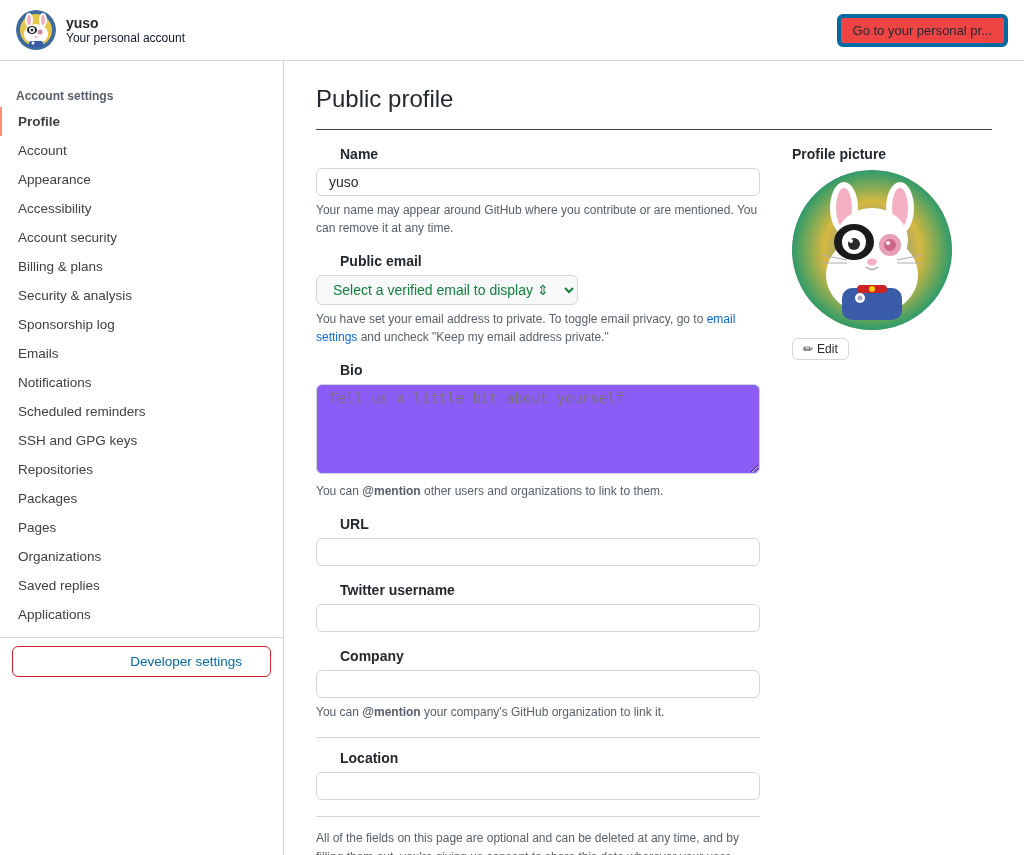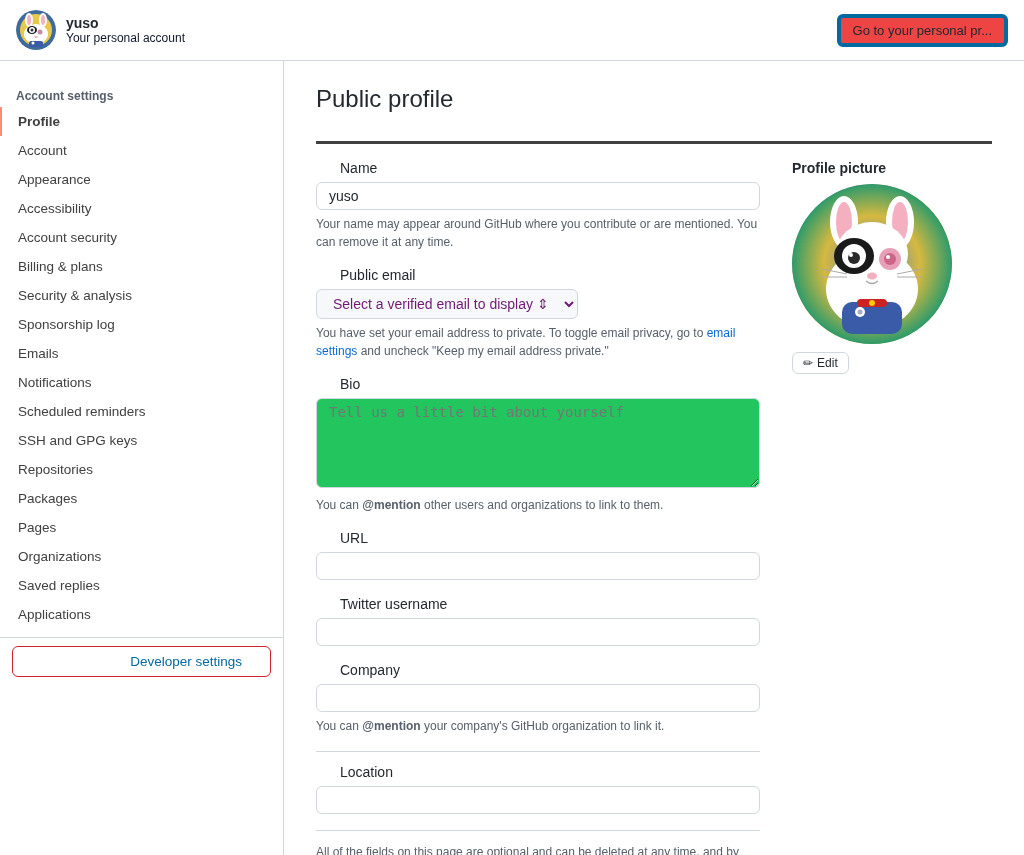--- a/index.html
+++ b/index.html
@@ -92,36 +92,36 @@
     
     .main {
       flex: 1;
       padding: 24px 32px;
       max-width: 780px;
     }
     .page-title {
       font-size: 24px;
       font-weight: 400;
       margin-bottom: 16px;
-      padding-bottom: 28px;
-      border-bottom: 3px solid #404040;
+      padding-bottom: 16px;
+      border-bottom: 1px solid #404040;
     }
 
     .content-grid {
       display: flex;
       gap: 32px;
     }
     .form-area { flex: 1; }
     .profile-picture-area { width: 200px; }
 
     
     .field-group { margin-bottom: 16px; }
     .field-label {
       font-size: 14px;
-      font-weight: 400;
+      font-weight: 700;
       display: block;
       margin-bottom: 6px;
       padding-left: 24px;
     }
     .field-input {
       width: 100%;
       padding: 5px 12px;
       border: 1px solid #d0d7de;
       border-radius: 6px;
       font-size: 14px;
@@ -129,41 +129,41 @@
       background: #fff;
       outline: none;
     }
     .field-textarea {
       width: 100%;
       padding: 5px 12px;
       border: 1px solid #d0d7de;
       border-radius: 6px;
       font-size: 14px;
       color: #24292f;
-      background: #22c55e;
+      background: #8b5cf6;
       resize: vertical;
       height: 90px;
       outline: none;
     }
     .field-helper {
       font-size: 12px;
       color: #57606a;
       margin-top: 5px;
       line-height: 1.5;
     }
     .field-helper a { color: #0969da; text-decoration: none; }
     .field-helper strong { font-weight: 600; }
 
     
     .field-select {
       padding: 5px 12px;
       border: 1px solid #d0d7de;
       border-radius: 6px;
       font-size: 14px;
-      color: #701a75;
+      color: #15803d;
       background: #f6f8fa;
       cursor: pointer;
       outline: none;
     }
 
     
     .profile-pic-title {
       font-size: 14px;
       font-weight: 600;
       margin-bottom: 8px;

